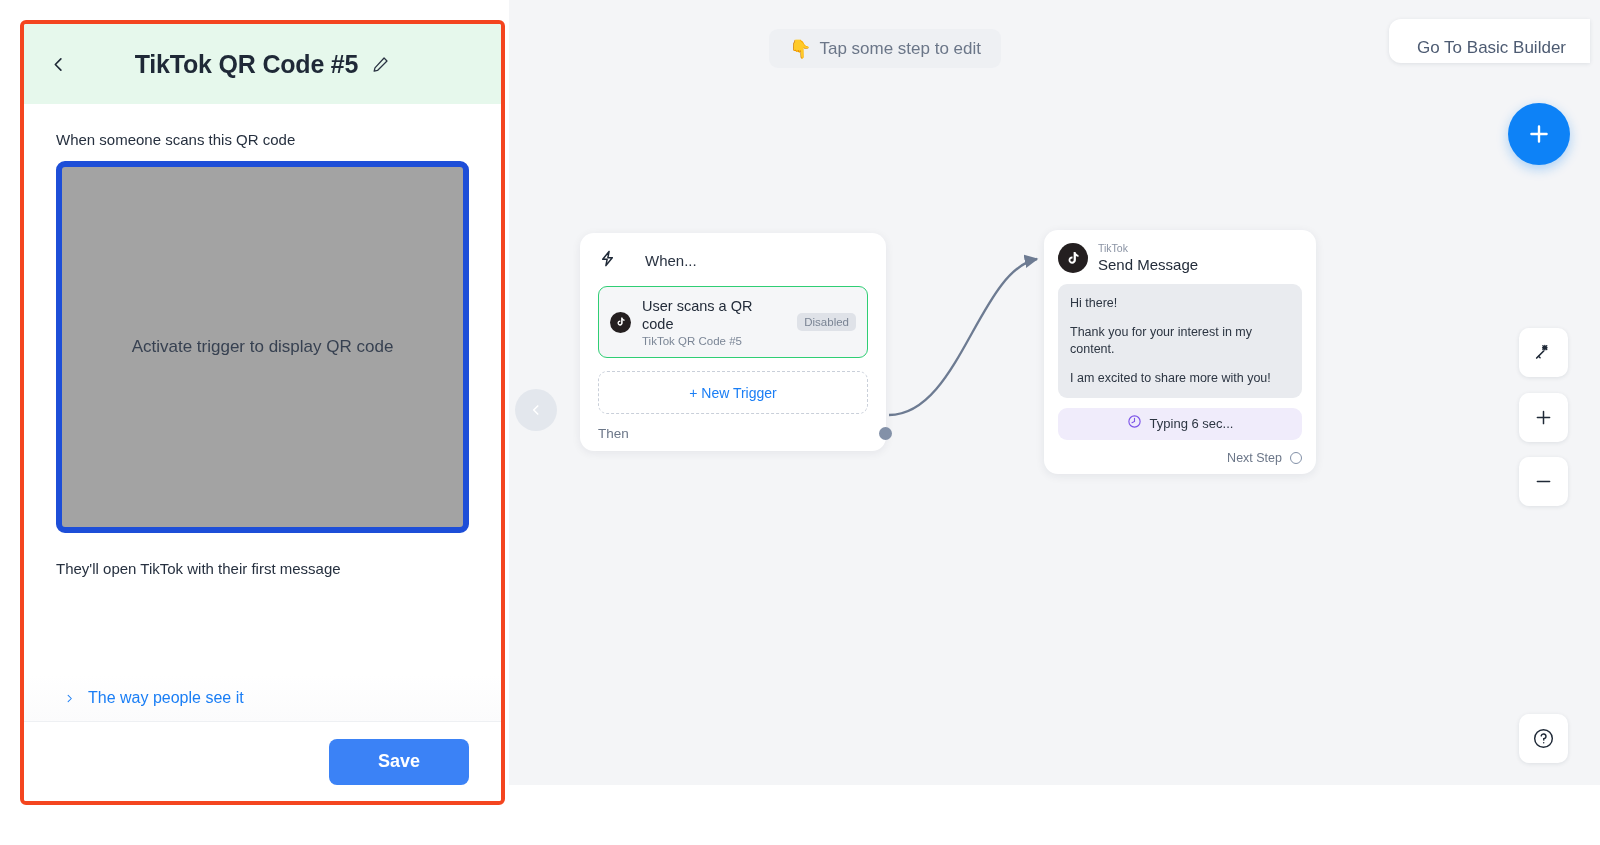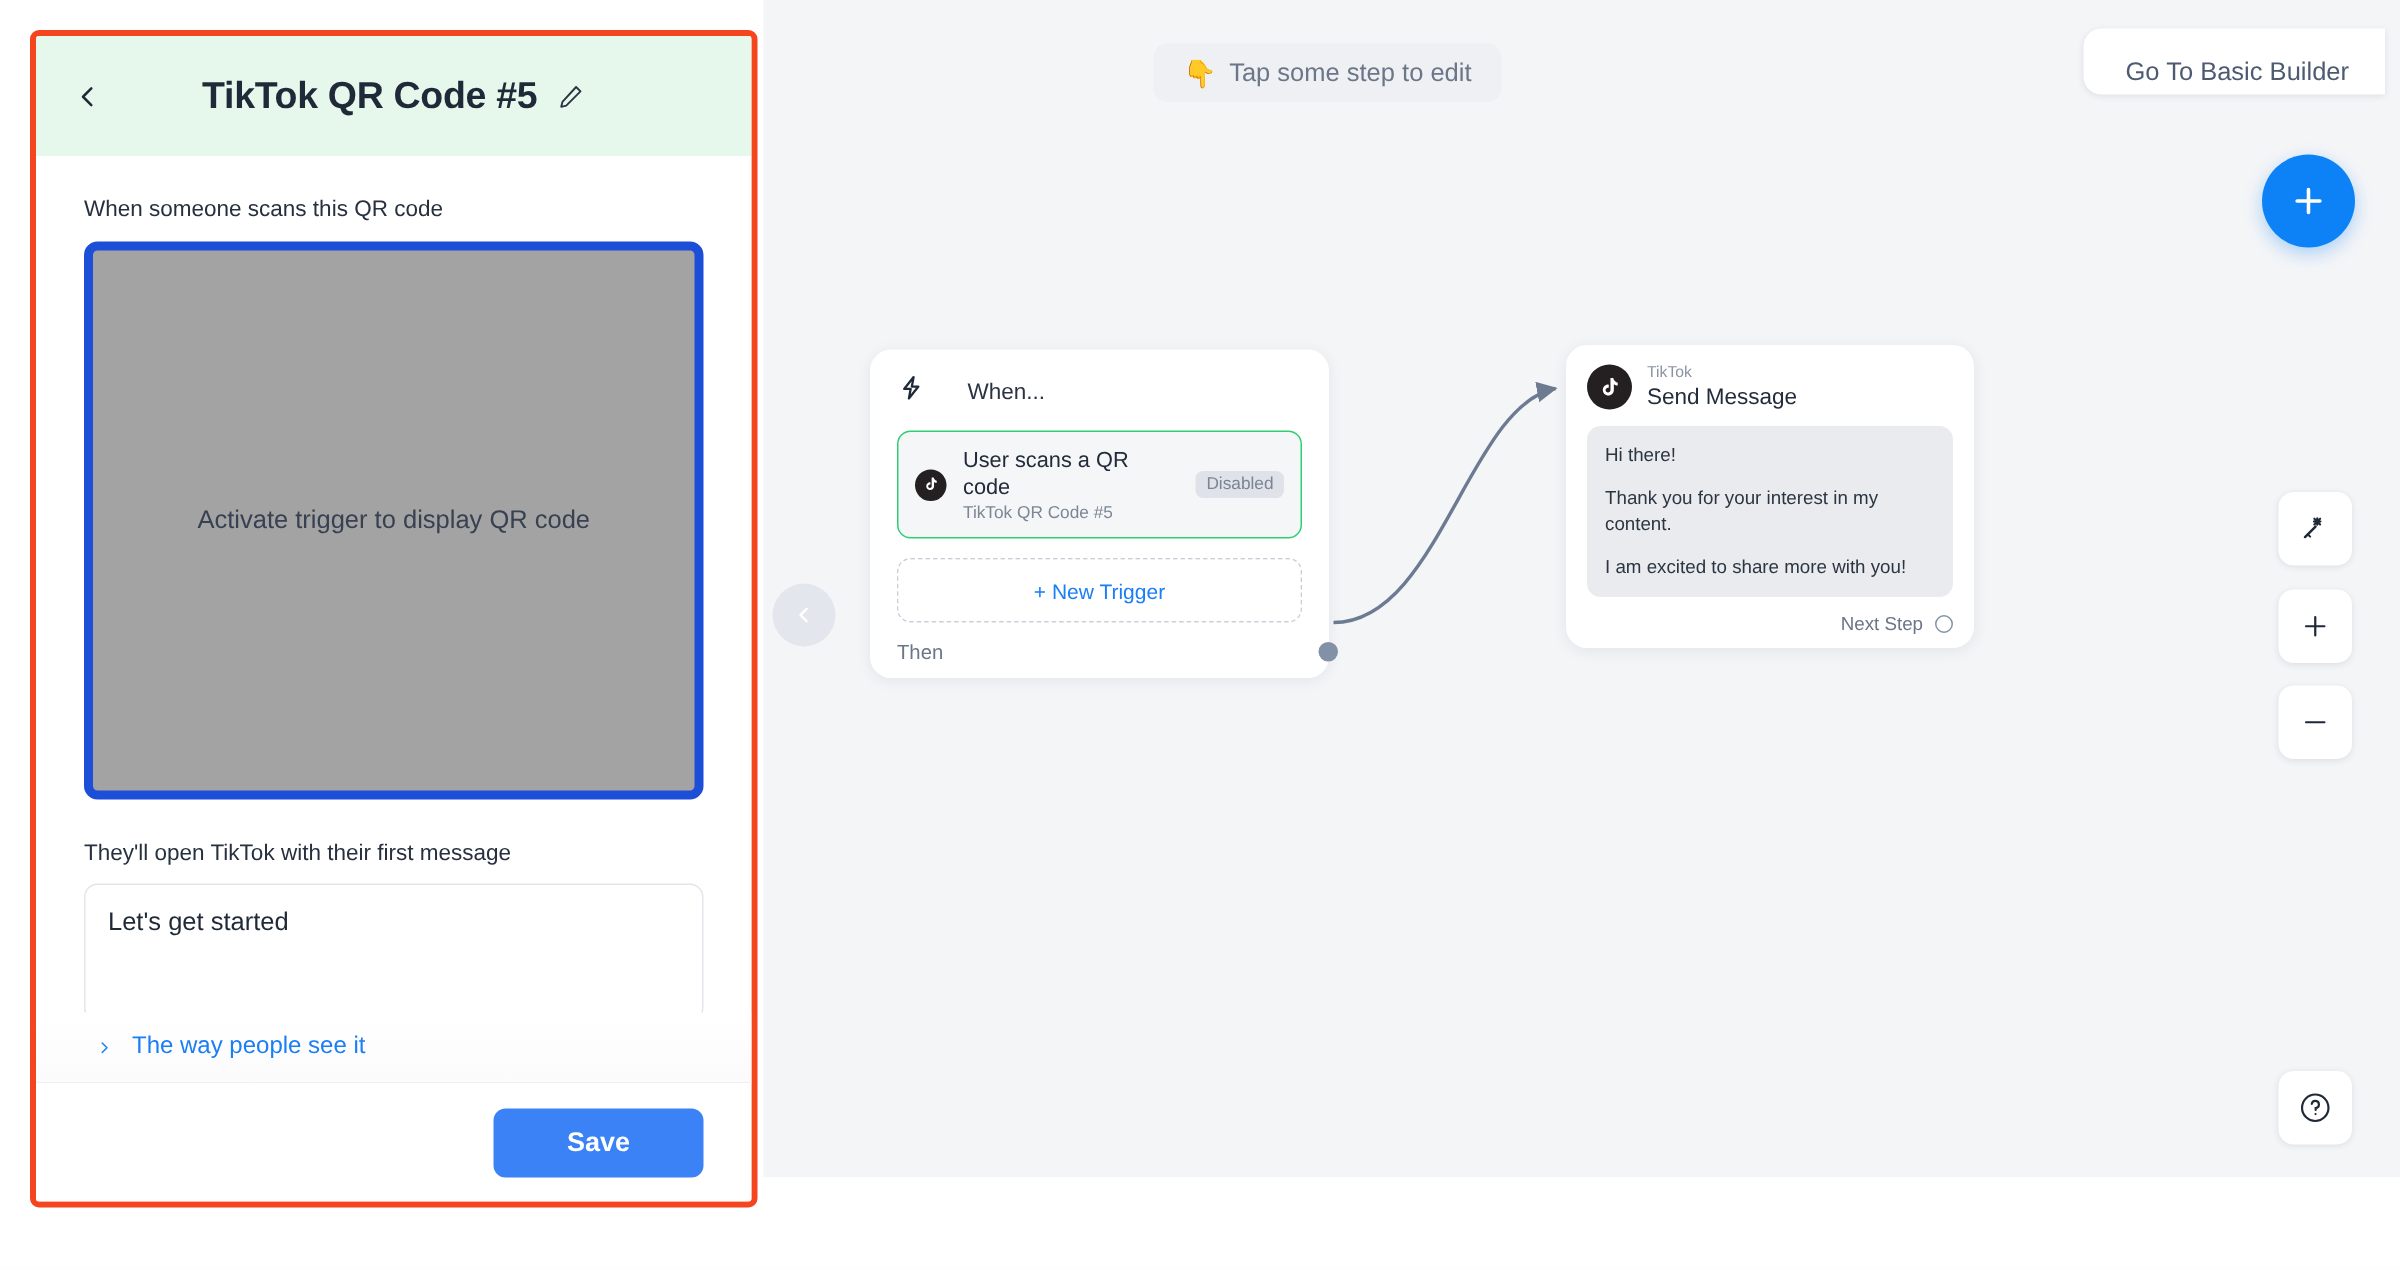--- a/index.html
+++ b/index.html
@@ -559,20 +559,29 @@
           <span id="message-head-title" style="display:block">Send Message</span>
         </span>
       </div>
 
       <div class="bubble">
         <p>Hi there!</p>
         <p>Thank you for your interest in my content.</p>
         <p>I am excited to share more with you!</p>
       </div>
 
+      <div id="typing-pill">
+        <span>
+          <svg width="15" height="15" viewBox="0 0 24 24" fill="none" stroke="#7c53e8" stroke-width="1.8" stroke-linecap="round">
+            <circle cx="12" cy="12" r="9"></circle>
+            <path d="M12 7 L12 12 L8 14"></path>
+          </svg>
+        </span>
+        <span id="typing-pill-label">Typing 6 sec...</span>
+      </div>
 
 
       <div id="next-step-row">
         <span id="next-step-label">Next Step</span>
         <span class="port-dot-open"></span>
       </div>
     </div>
 
     <div id="collapse-handle">
       <svg width="14" height="14" viewBox="0 0 24 24" fill="none" stroke="#ffffff" stroke-width="2.6" stroke-linecap="round" stroke-linejoin="round">
@@ -644,21 +653,20 @@
 
     <div id="panel-body">
       <div class="field-label">When someone scans this QR code</div>
 
       <div id="qr-placeholder">
         <span id="qr-placeholder-text">Activate trigger to display QR code</span>
       </div>
 
       <div class="field-label">They'll open TikTok with their first message</div>
 
-      <textarea id="first-message-box" placeholder="Let's get started" style="">Let's get started</textarea>
 
       <div id="accordion-row">
         <span id="accordion-chevron">
           <svg width="11" height="11" viewBox="0 0 24 24" fill="none" stroke="#1a7ef5" stroke-width="2.2" stroke-linecap="round" stroke-linejoin="round">
             <path d="M9 5 L16 12 L9 19"></path>
           </svg>
         </span>
         <span id="accordion-label">The way people see it</span>
       </div>
     </div>

